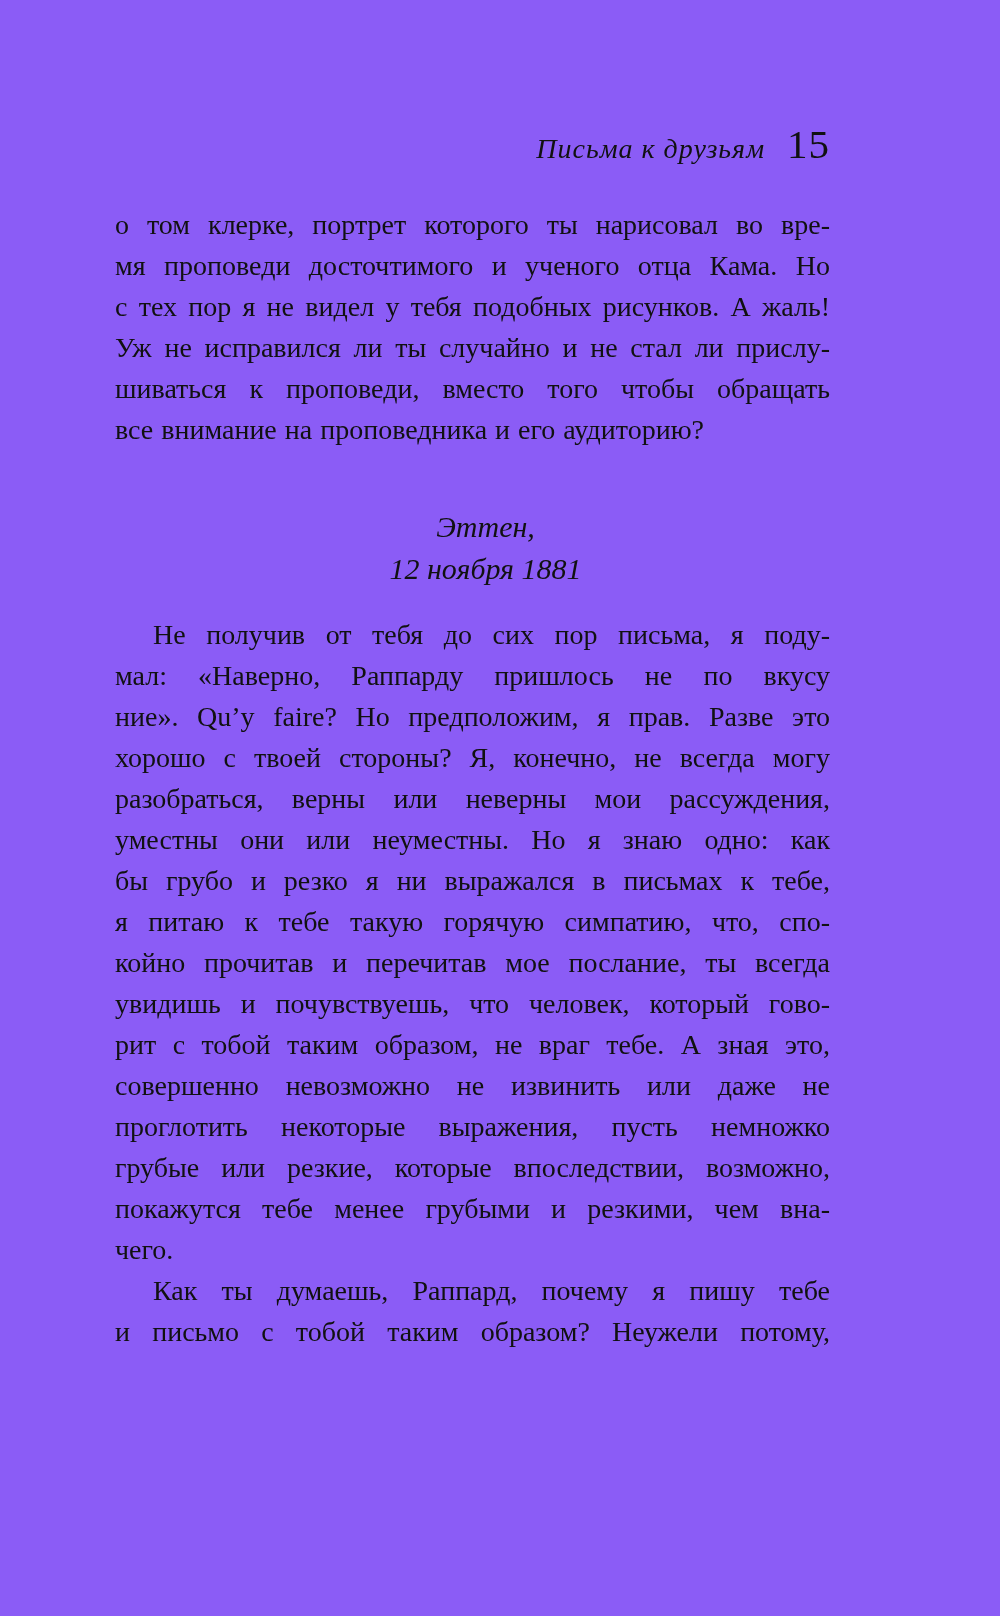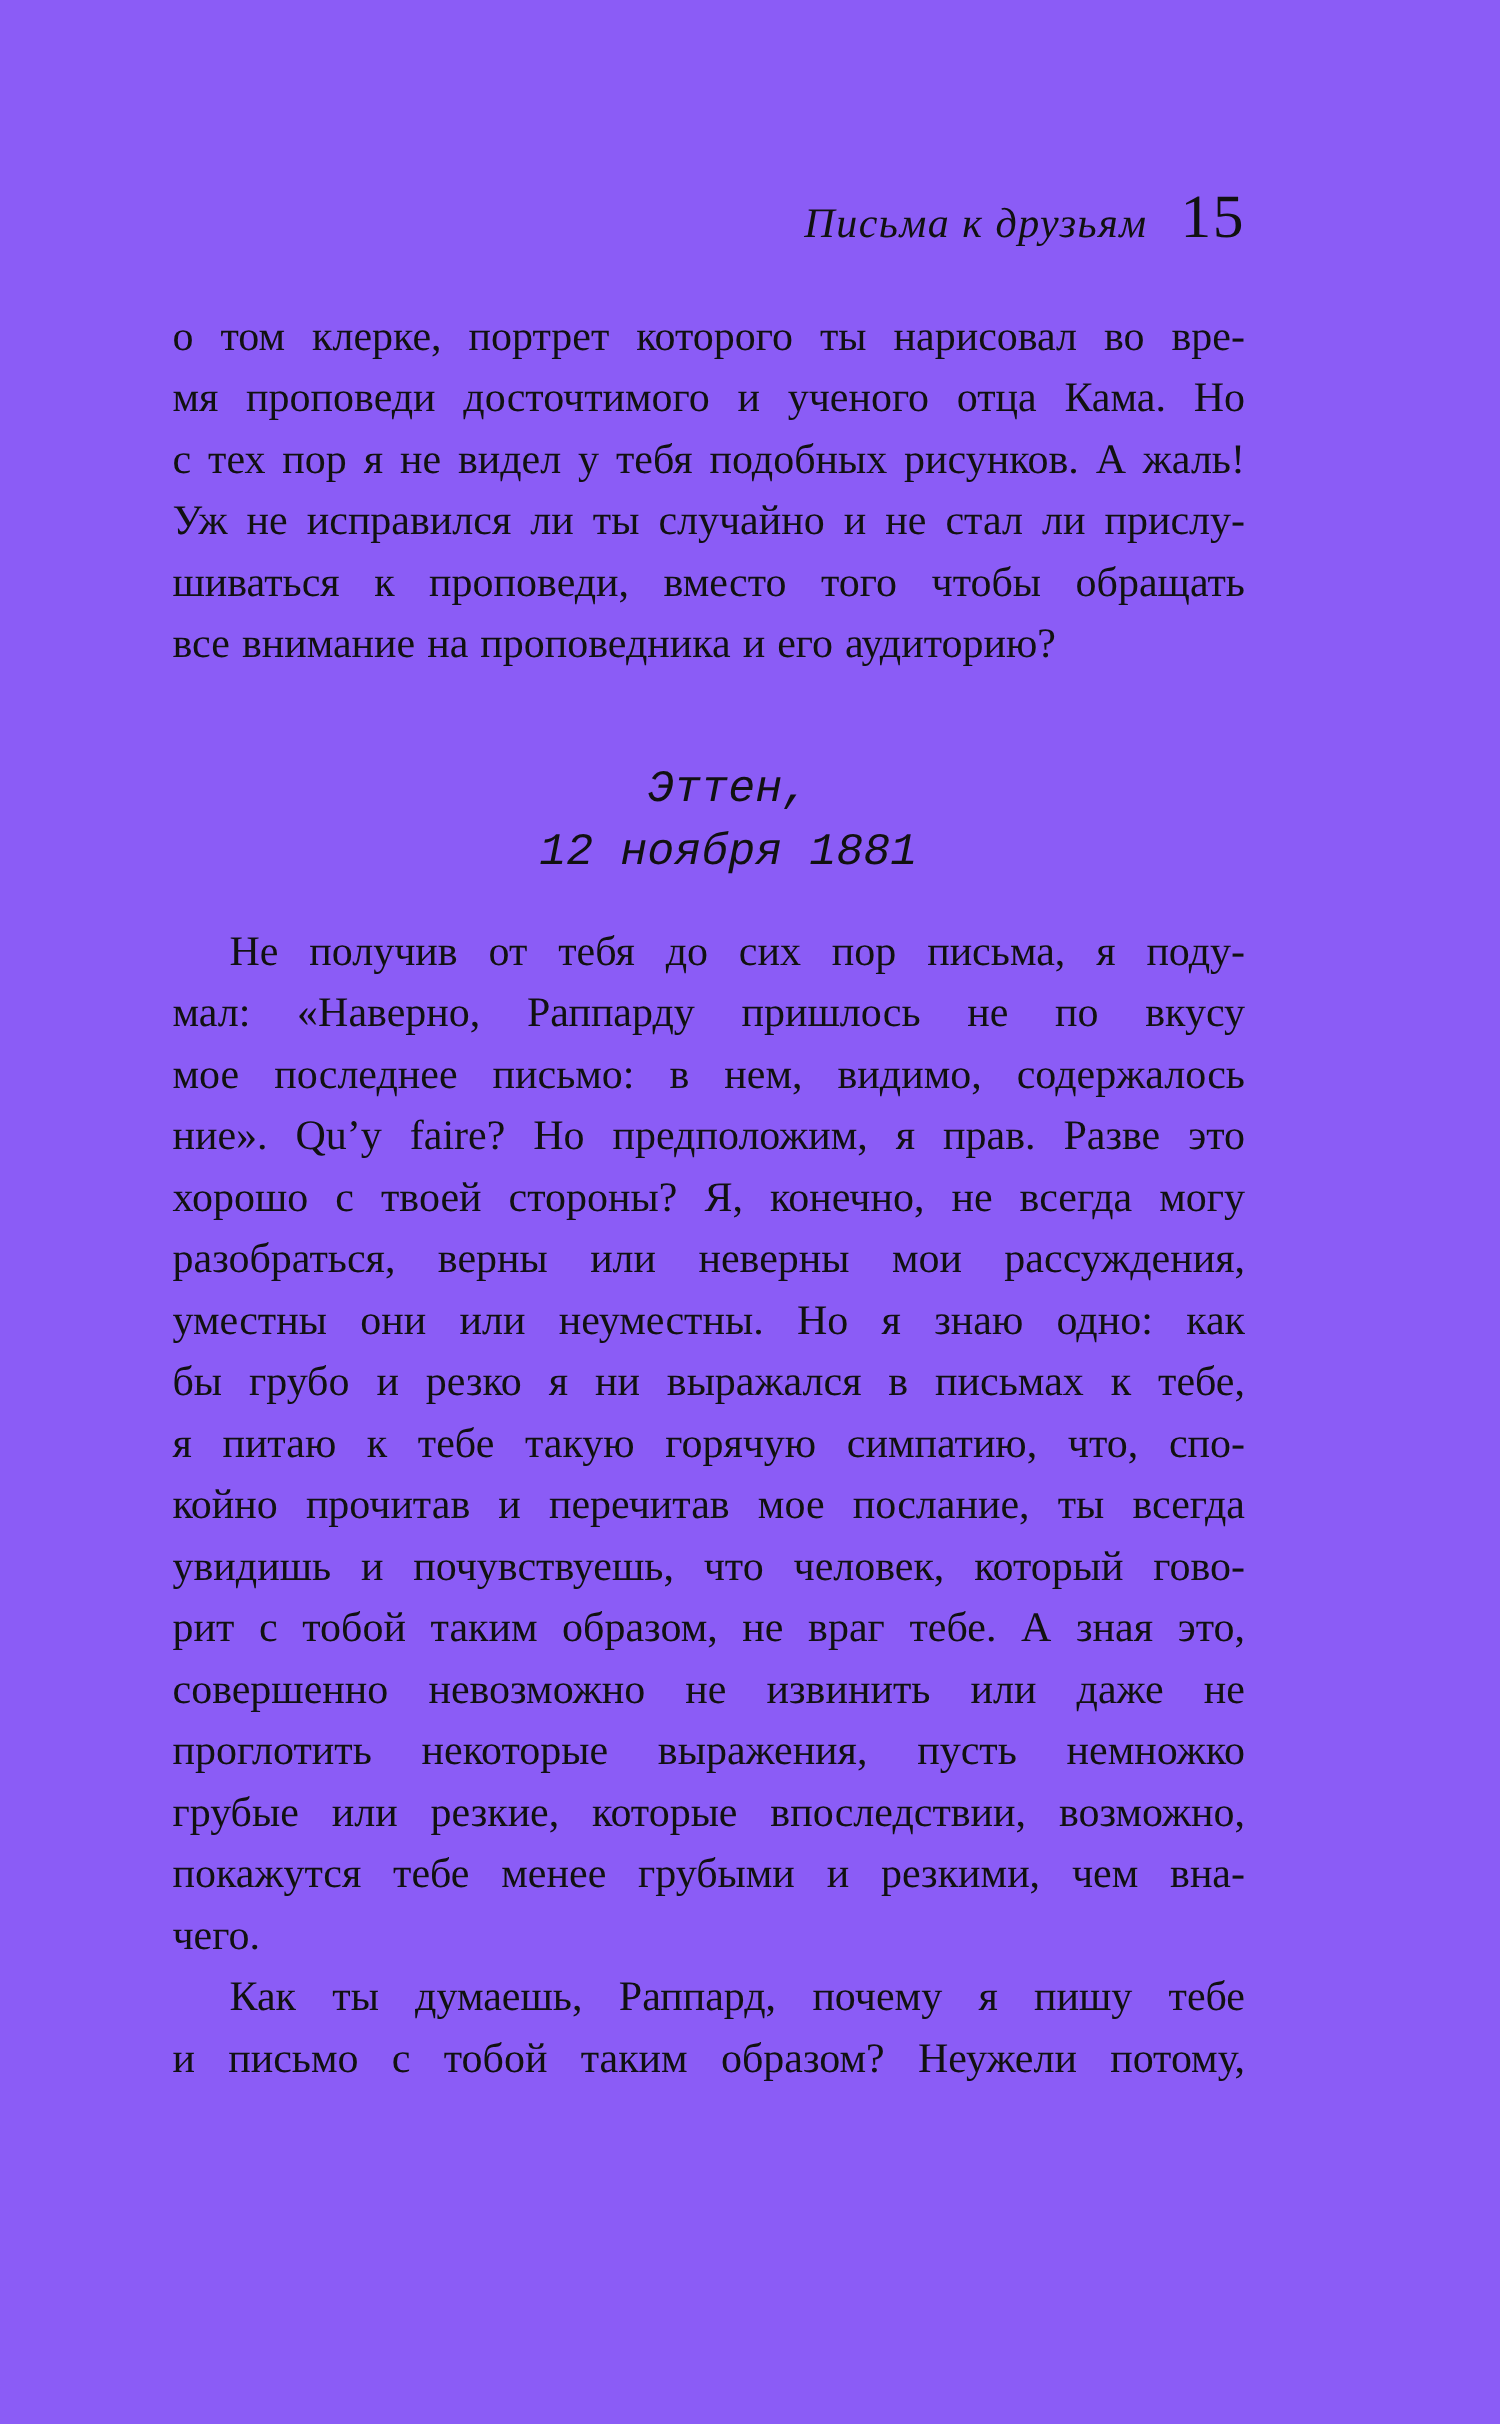--- a/index.html
+++ b/index.html
@@ -42,21 +42,21 @@
   .line.last { text-align-last: left; }
   .paragraph.indent .line:first-child { padding-left: 38px; }
   .para-opening { margin-top: 36px; }
   .dateline {
     margin-top: 56px;
     margin-left: 26px;
     text-align: center;
     font-style: italic;
     font-size: 30px;
   }
-  .dateline-line { line-height: 42px; font-family: Liberation Mono, monospace; }
+  .dateline-line { line-height: 42px; }
   .para-letter { margin-top: 24px; }
   .para-closing { margin-top: 0; }
 </style>
 </head>
 <body>
 
 <div class="page">
 
   <div class="running-header">
     <span class="running-title">Письма к друзьям</span><span class="page-number">15</span>
@@ -74,21 +74,20 @@
       </div>
 
     <div class="dateline">
       <div class="dateline-line">Эттен,</div>
       <div class="dateline-line">12 ноября 1881</div>
     </div>
 
     <div class="paragraph indent para-letter">
         <div class="line">Не получив от тебя до сих пор письма, я поду-</div>
         <div class="line">мал: «Наверно, Раппарду пришлось не по вкусу</div>
-        <div class="line">мое последнее письмо: в нем, видимо, содержалось</div>
         <div class="line">ние». Qu’y faire? Но предположим, я прав. Разве это</div>
         <div class="line">хорошо с твоей стороны? Я, конечно, не всегда могу</div>
         <div class="line">разобраться, верны или неверны мои рассуждения,</div>
         <div class="line">уместны они или неуместны. Но я знаю одно: как</div>
         <div class="line">бы грубо и резко я ни выражался в письмах к тебе,</div>
         <div class="line">я питаю к тебе такую горячую симпатию, что, спо-</div>
         <div class="line">койно прочитав и перечитав мое послание, ты всегда</div>
         <div class="line">увидишь и почувствуешь, что человек, который гово-</div>
         <div class="line">рит с тобой таким образом, не враг тебе. А зная это,</div>
         <div class="line">совершенно невозможно не извинить или даже не</div>

